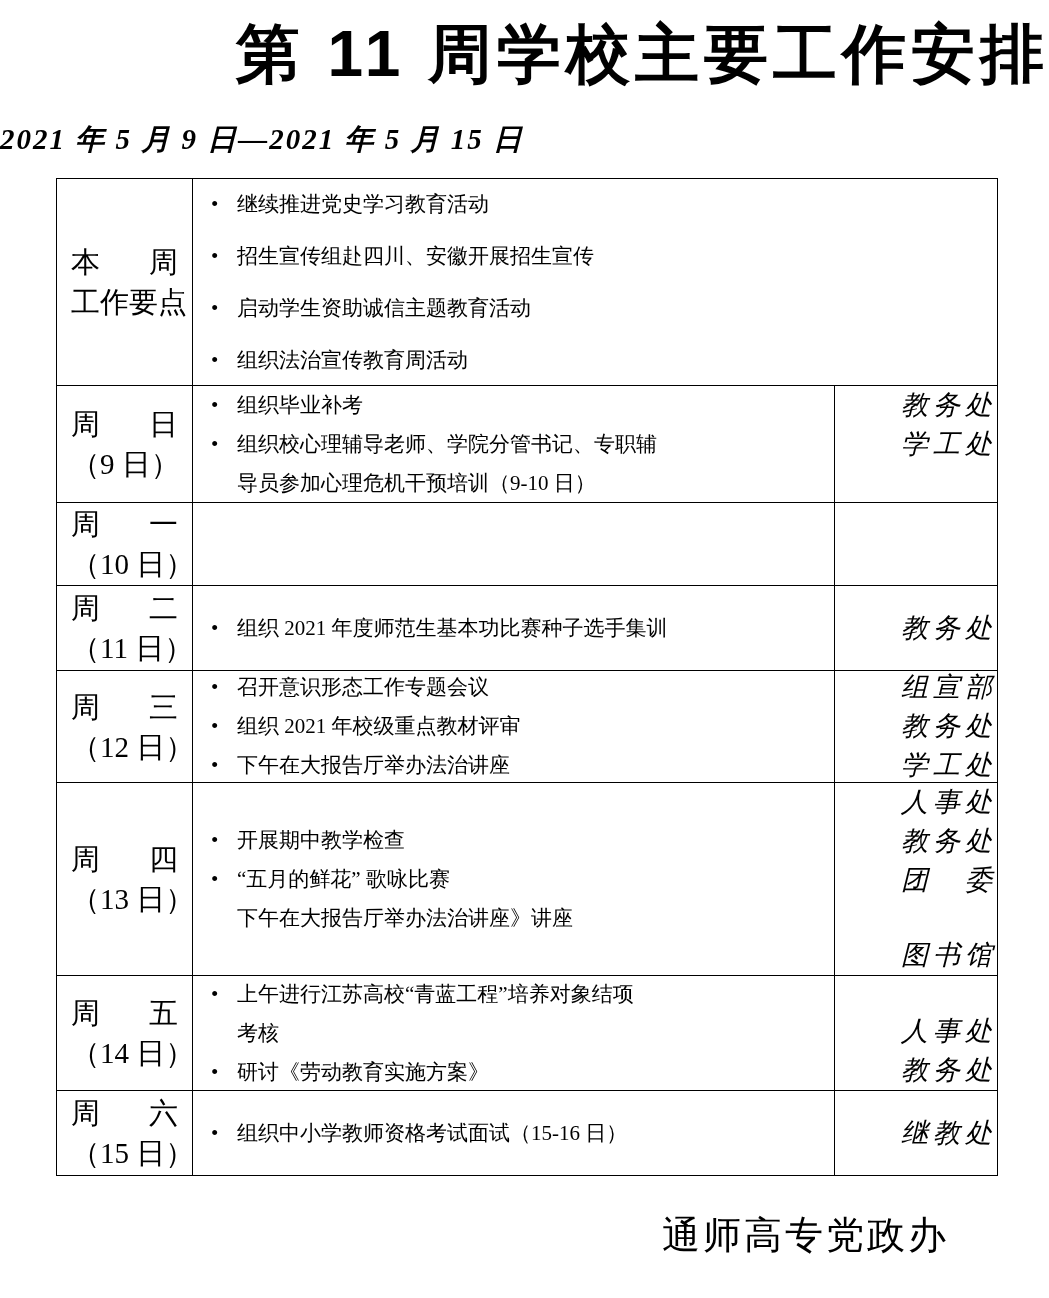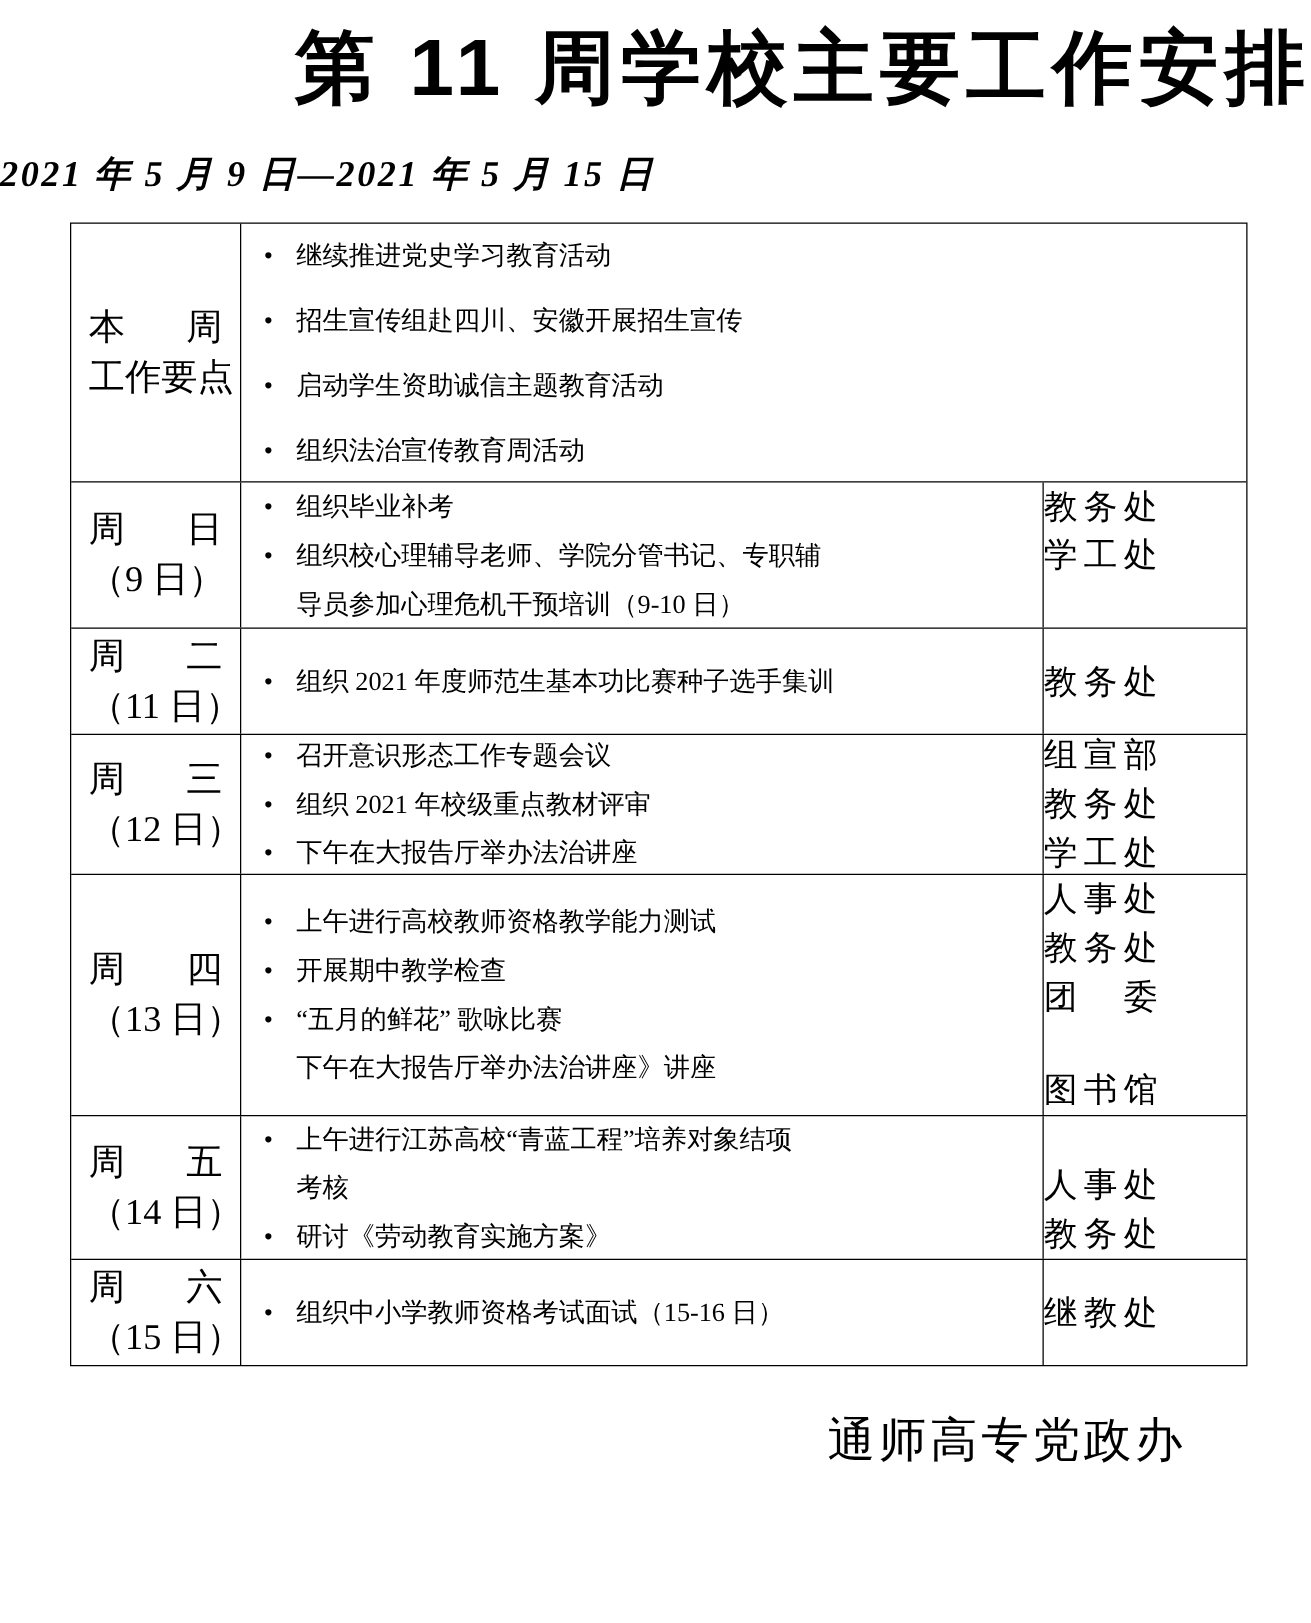--- a/index.html
+++ b/index.html
@@ -56,21 +56,21 @@
   .sp .c-line { line-height: 52px; height: 52px; }
   .bullet { display: inline-block; width: 26px; margin-left: -26px; }
   .dept {
     flex: 0 0 163px;
     border-left: 1.5px solid #000;
     display: flex; flex-direction: column; justify-content: center;
     overflow: hidden;
   }
   .d-line {
     font-size: 27px; line-height: 39px; height: 39px;
-    text-align: left; letter-spacing: 5px; white-space: nowrap;
+    text-align: right; letter-spacing: 5px; white-space: nowrap; font-style: italic;
   }
   .footer {
     margin-top: 34px; text-align: right; padding-right: 100px;
     font-size: 38px; letter-spacing: 3px;
   }
 </style>
 </head>
 <body>
 
 <div class="page">
@@ -103,20 +103,28 @@
         <div class="c-line"><span class="bullet">•</span><span>组织校心理辅导老师、学院分管书记、专职辅</span></div>
         <div class="c-line"><span>导员参加心理危机干预培训（9-10 日）</span></div>
       </div>
       <div class="cell dept">
         <div class="d-line">教务处</div>
         <div class="d-line">学工处</div>
         <div class="d-line"></div>
       </div>
     </div>
 
+    <div class="trow h83">
+      <div class="cell lab">
+        <div class="lab-line">周　一</div>
+        <div class="lab-line">（10 日）</div>
+      </div>
+      <div class="cell content"></div>
+      <div class="cell dept"></div>
+    </div>
 
     <div class="trow h85">
       <div class="cell lab">
         <div class="lab-line">周　二</div>
         <div class="lab-line">（11 日）</div>
       </div>
       <div class="cell content">
         <div class="c-line"><span class="bullet">•</span><span>组织 2021 年度师范生基本功比赛种子选手集训</span></div>
       </div>
       <div class="cell dept">
@@ -140,21 +148,20 @@
         <div class="d-line">学工处</div>
       </div>
     </div>
 
     <div class="trow h193">
       <div class="cell lab">
         <div class="lab-line">周　四</div>
         <div class="lab-line">（13 日）</div>
       </div>
       <div class="cell content">
-        <div class="c-line"><span class="bullet">•</span><span>上午进行高校教师资格教学能力测试</span></div>
         <div class="c-line"><span class="bullet">•</span><span>开展期中教学检查</span></div>
         <div class="c-line"><span class="bullet">•</span><span>“五月的鲜花” 歌咏比赛</span></div>
         <div class="c-line"><span>下午在大报告厅举办法治讲座》讲座</span></div>
       </div>
       <div class="cell dept">
         <div class="d-line">人事处</div>
         <div class="d-line">教务处</div>
         <div class="d-line">团　委</div>
         <div class="d-line"></div>
         <div class="d-line">图书馆</div>

